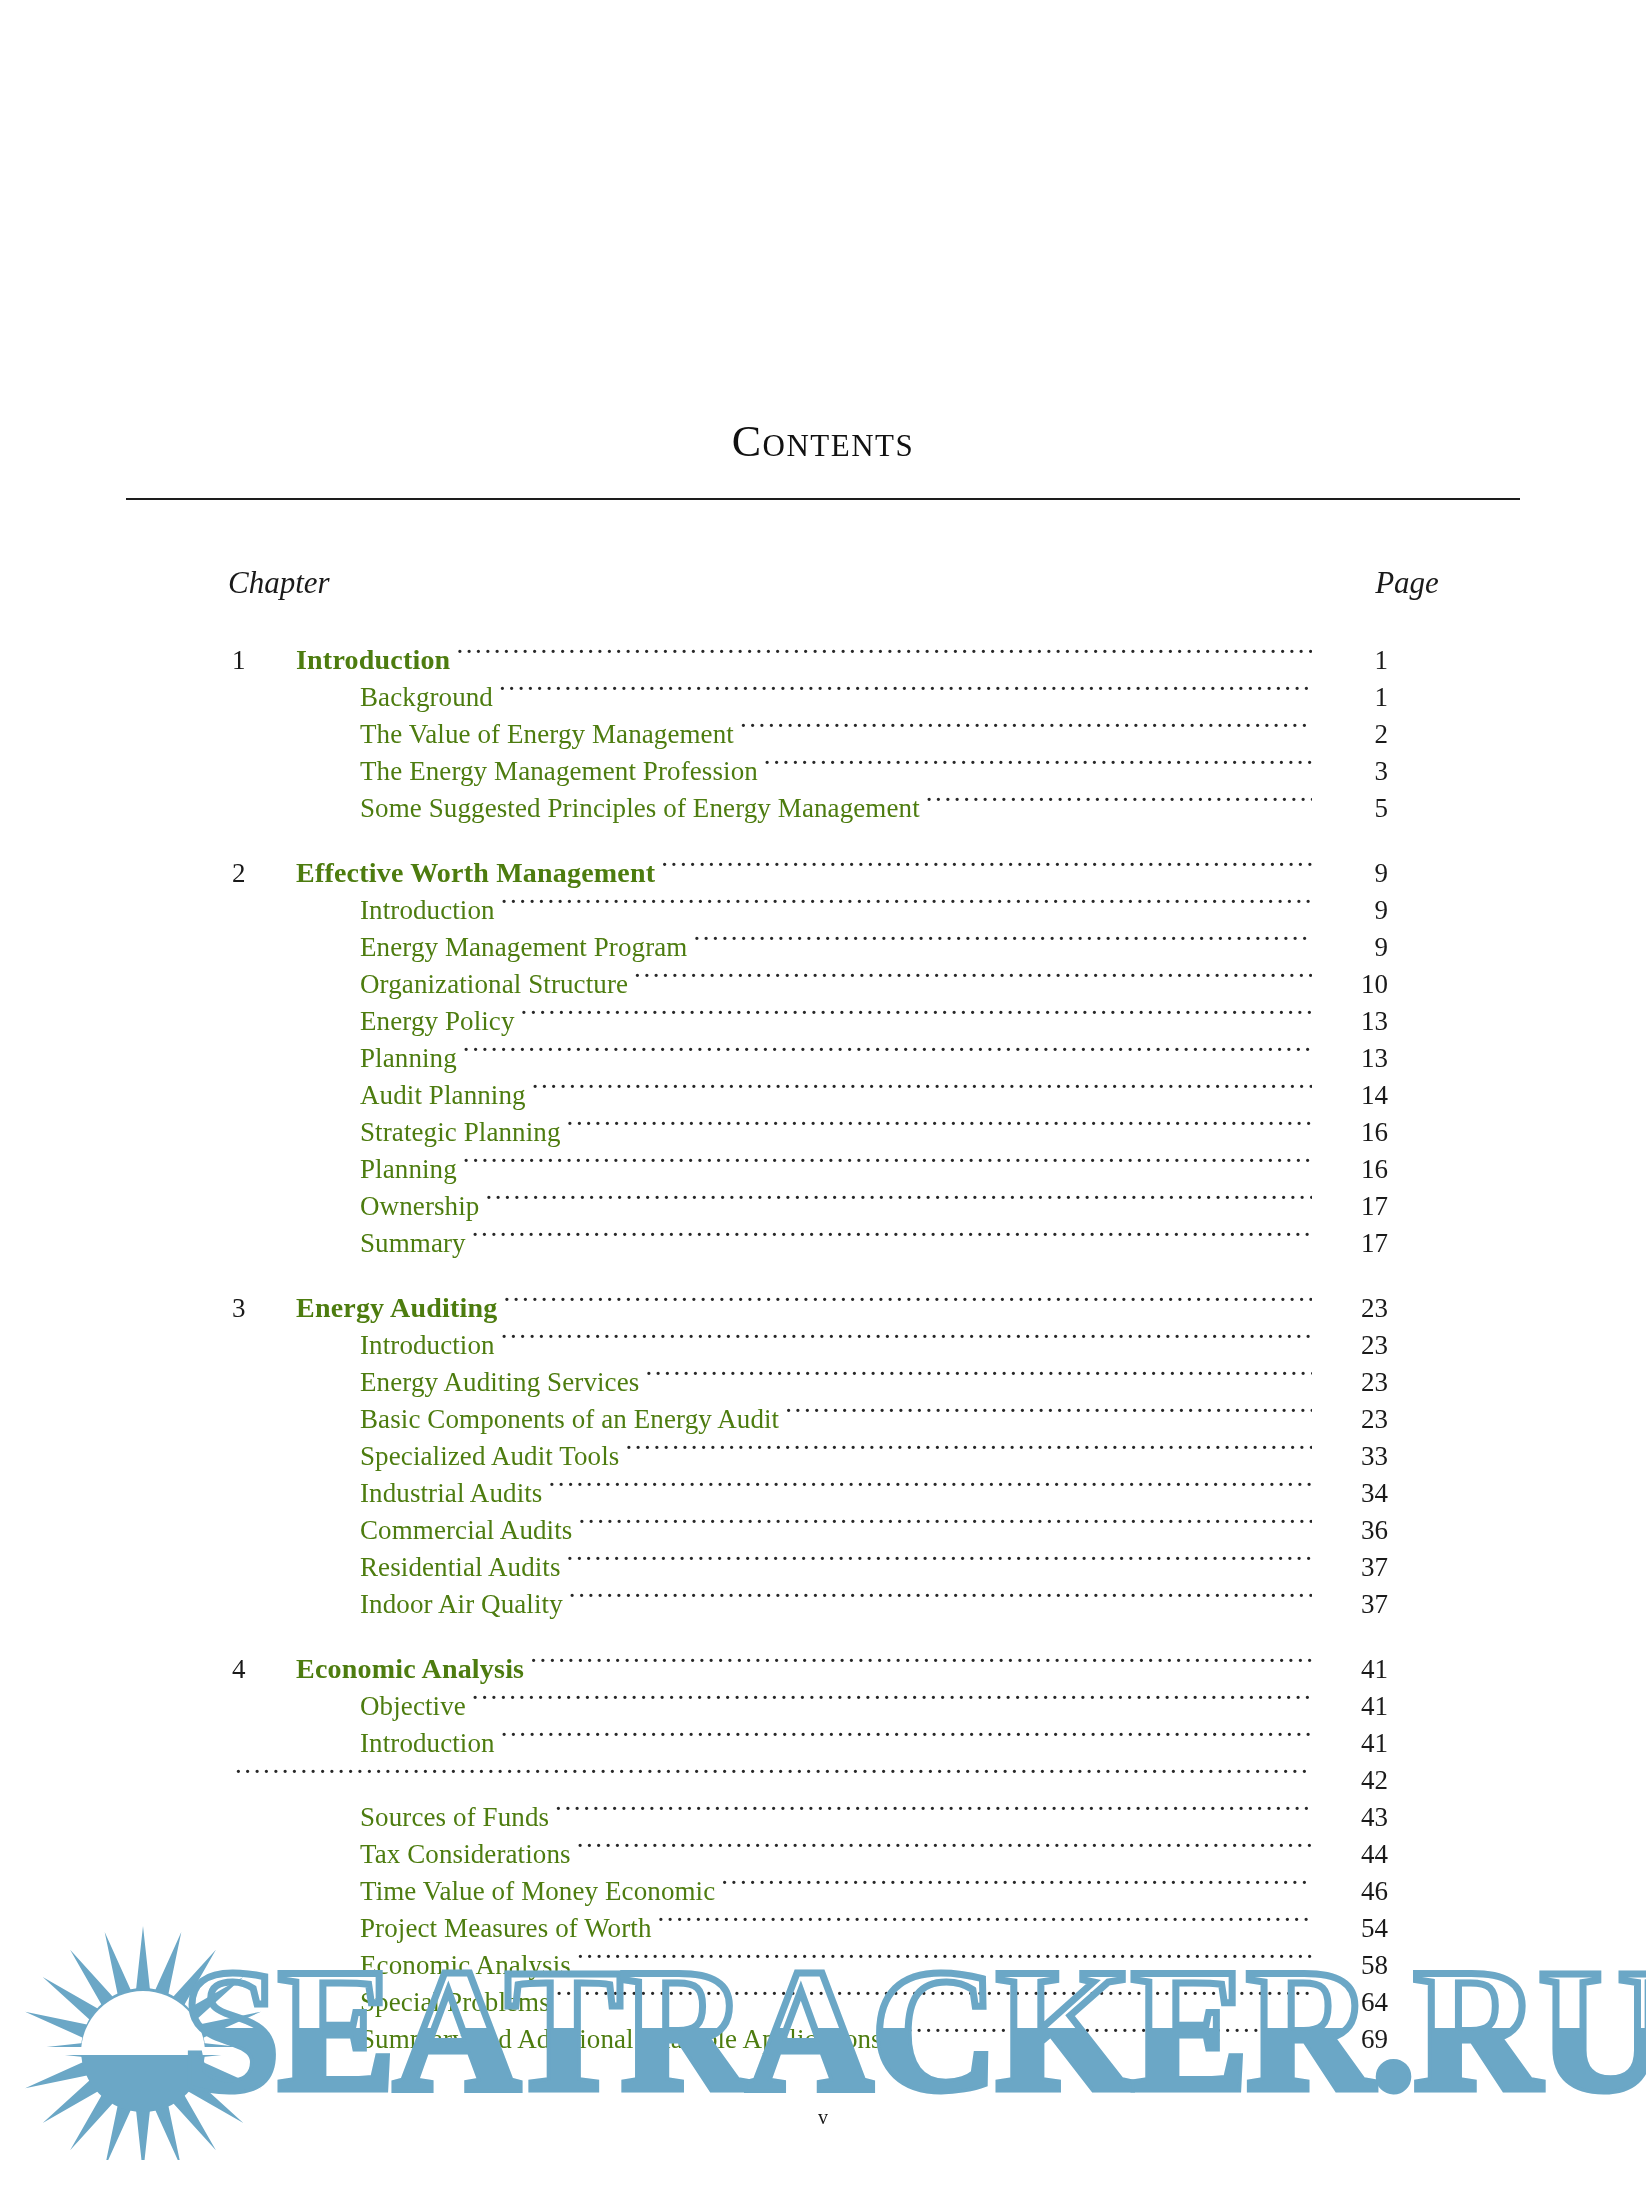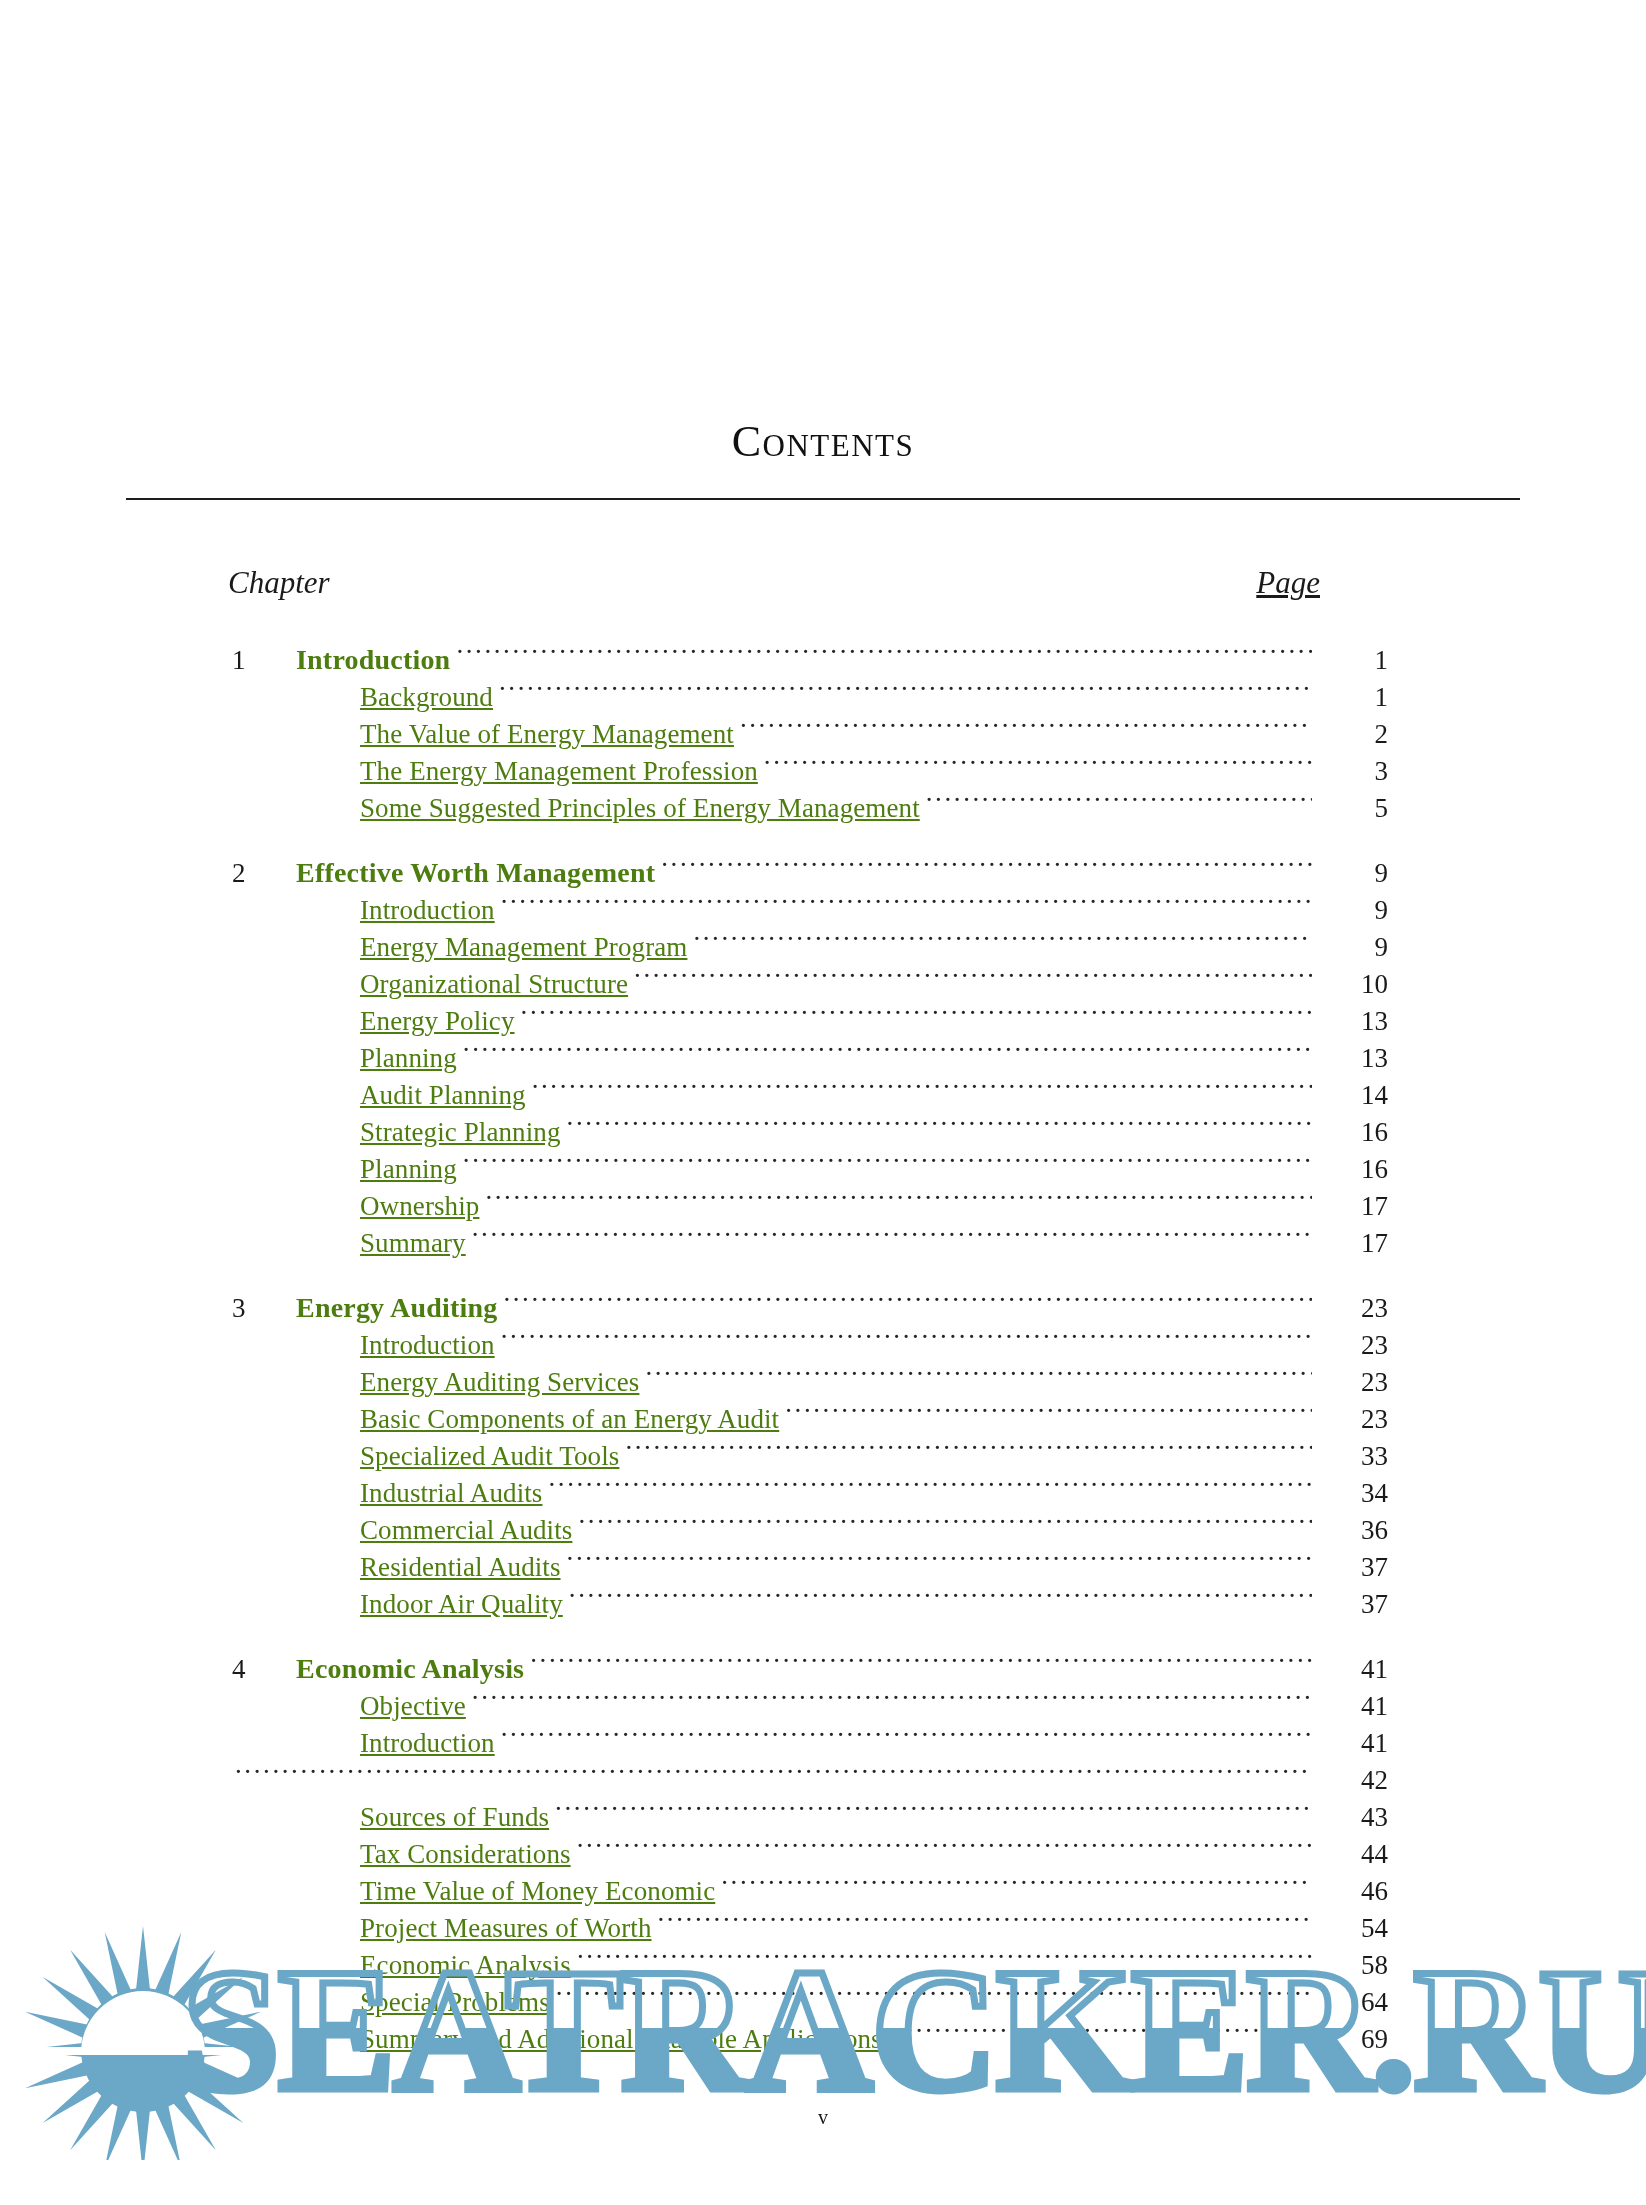--- a/index.html
+++ b/index.html
@@ -46,21 +46,21 @@
   
   .col-head {
     position: absolute;
     top: 565px;
     font-style: italic;
     font-size: 31px;
     color: #1a1a1a;
     font-family: "Liberation Serif", "DejaVu Serif", serif;
   }
   .col-head.chapter { left: 228px; }
-  .col-head.page { left: 1250px; width: 70px; text-align: right; text-decoration: underline; }
+  .col-head.page { left: 1372px; width: 70px; text-align: center; }
 
   
   #toc {
     position: absolute;
     left: 0;
     top: 632px;
     width: 1646px;
   }
   .chapter-block { margin-bottom: 28px; }
   .chapter-block:last-child { margin-bottom: 0; }
@@ -94,21 +94,20 @@
   .toc-row.chapter-row .label {
     font-weight: bold;
     font-size: 28px;
     margin-left: 61px;
     letter-spacing: 0.2px;
   }
   .toc-row.sub .label {
     font-size: 27px;
     margin-left: 125px;
     letter-spacing: 0.1px;
-    text-decoration: underline;
   }
 
   .leader {
     flex: 1 1 auto;
     overflow: hidden;
     position: relative;
     height: 37px;
   }
   .leader::after {
     content: "........................................................................................................................................................................................................................................";

